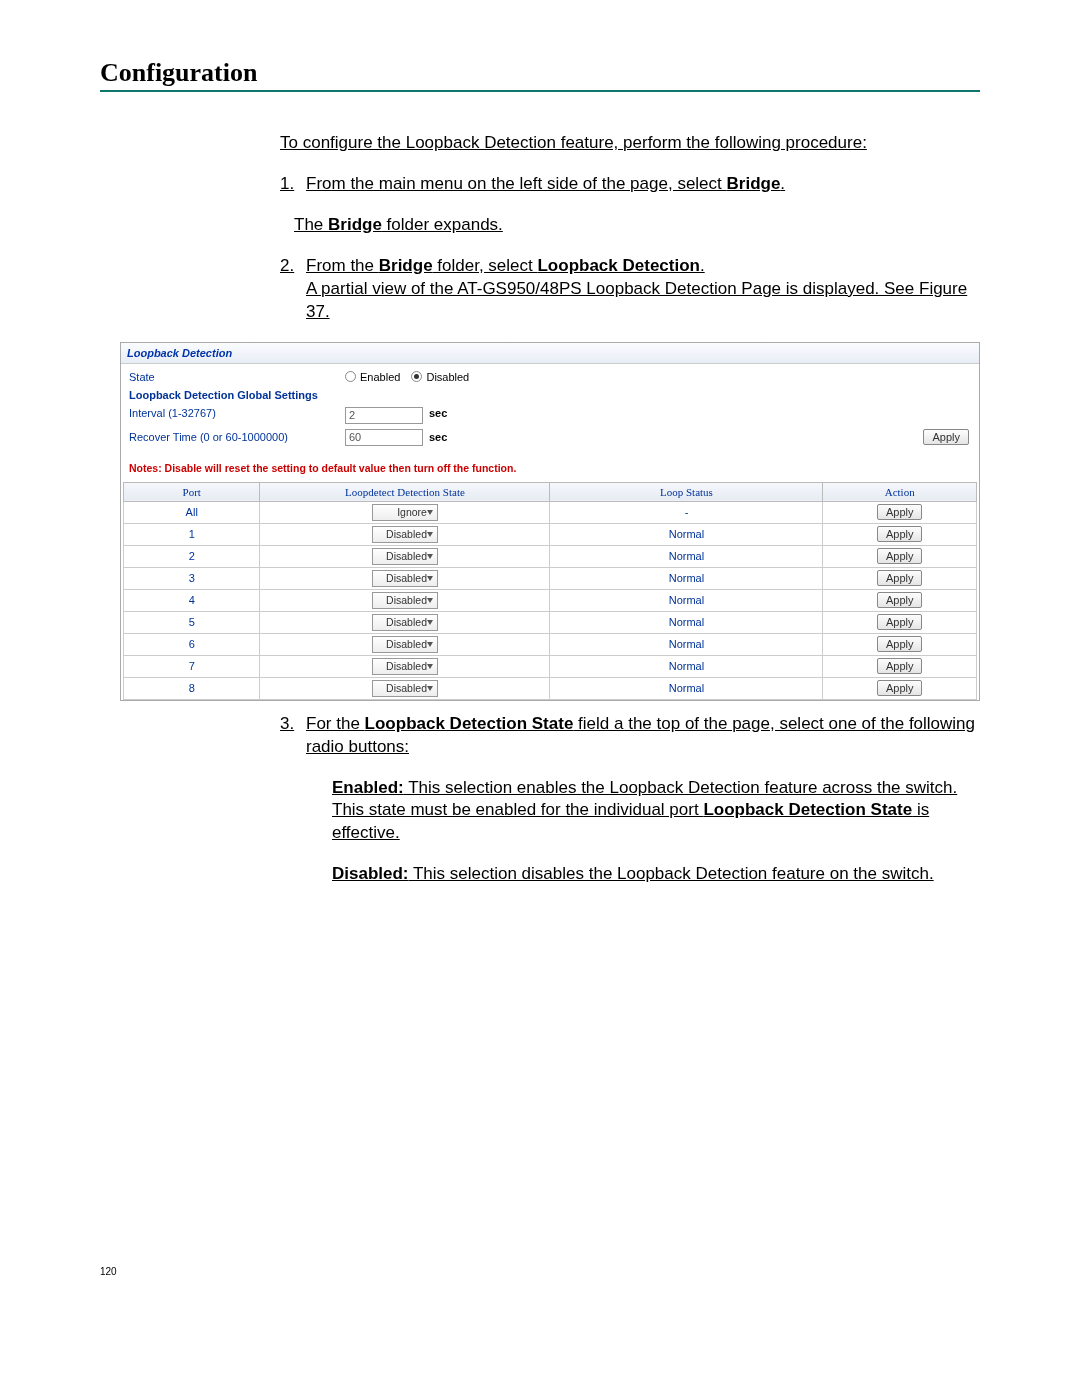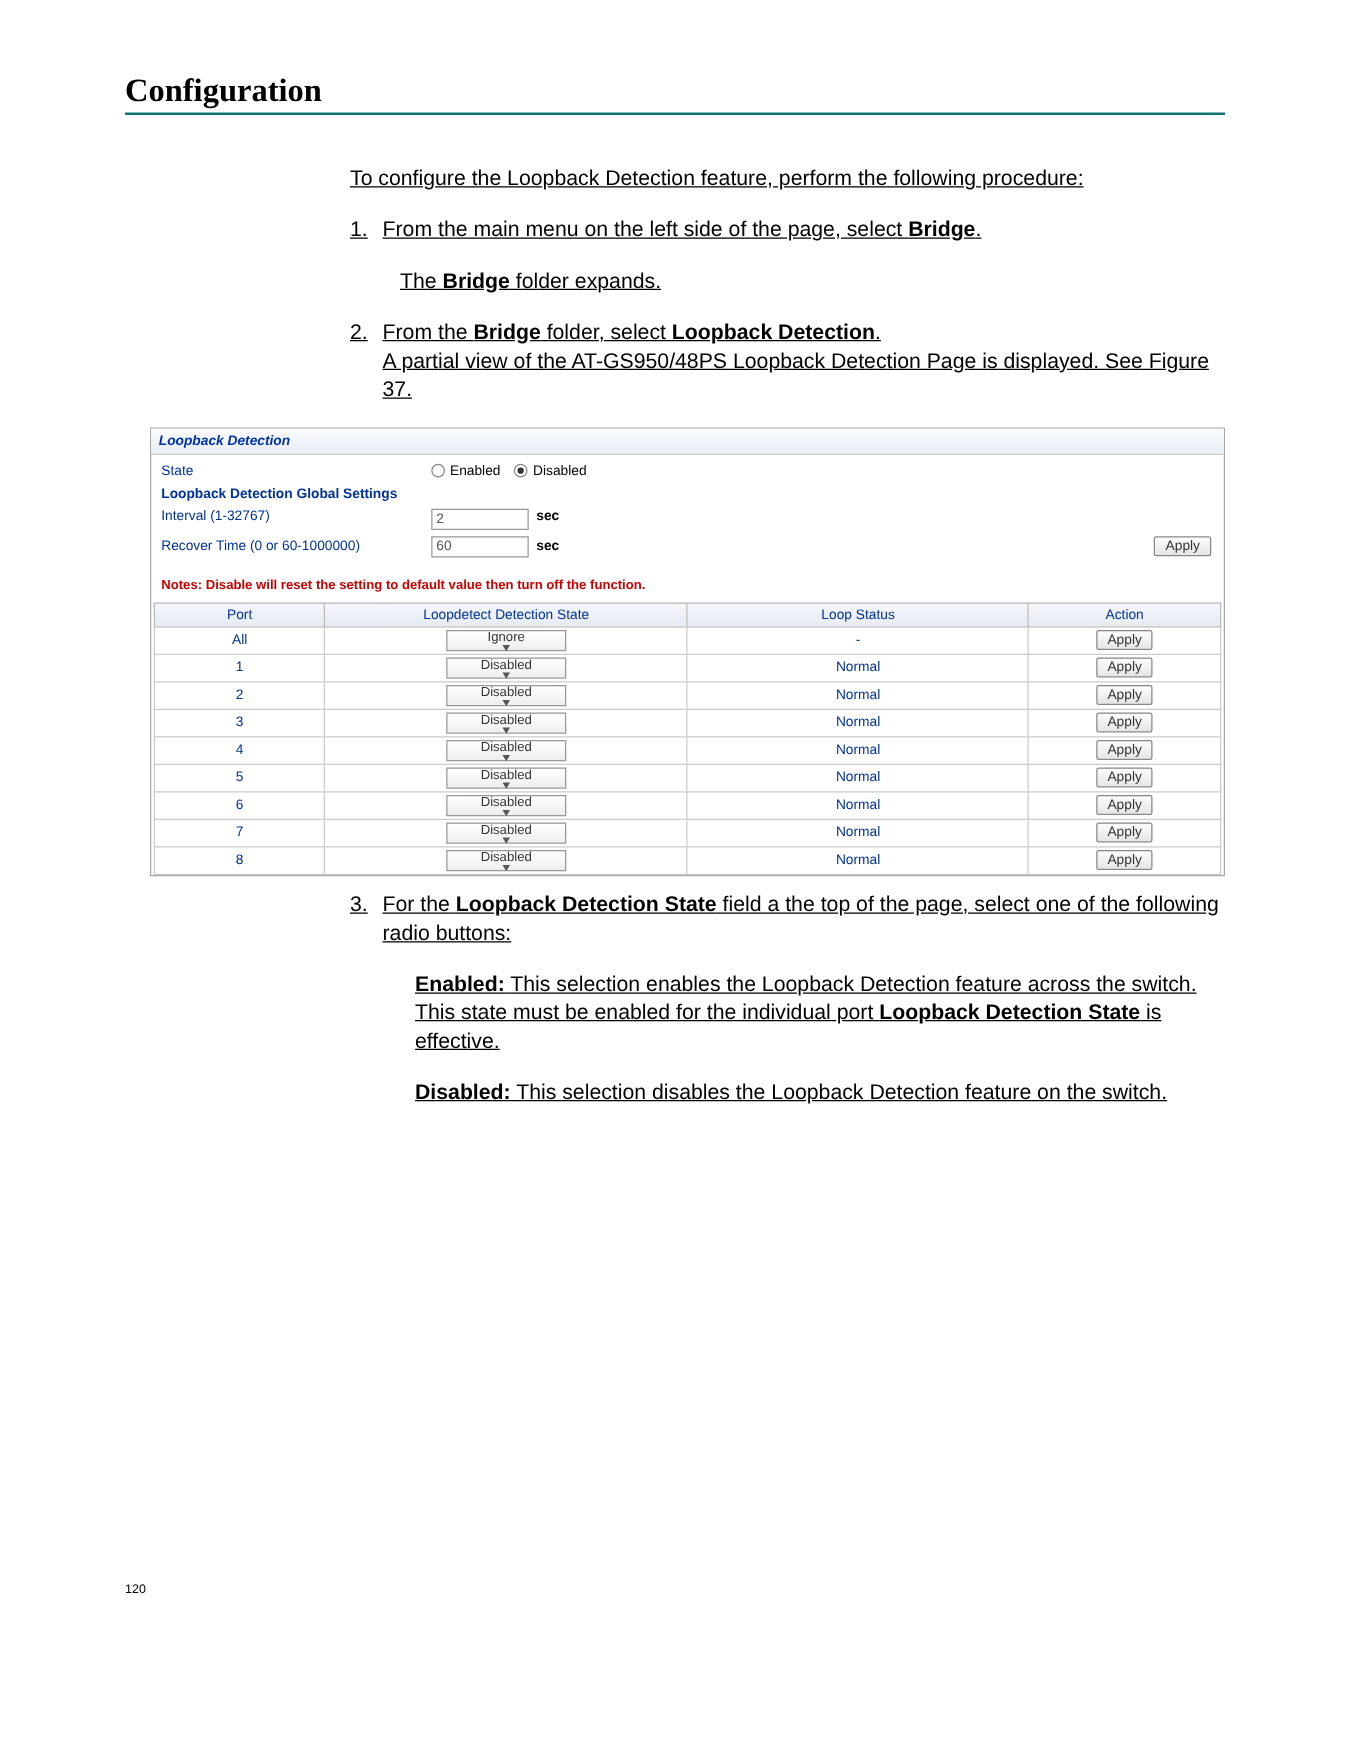--- a/index.html
+++ b/index.html
@@ -32,21 +32,21 @@
     line-height: 1.35;
     text-decoration: underline;
   }
   .para { margin-bottom: 18px; }
   .step {
     display: flex;
     margin-bottom: 18px;
   }
   .step-num { width: 26px; flex-shrink: 0; }
   .step-body { flex: 1; }
-  .sub-indent { margin-left: 40px; margin-bottom: 18px; }
+  .sub-indent { margin-left: 14px; margin-bottom: 18px; }
   .desc-indent { margin-left: 52px; margin-bottom: 18px; }
   b { font-weight: bold; }
 
   
   .figure-wrap { margin: 6px 0 12px 20px; }
   .panel {
     border: 1px solid #aaa;
     font-size: 11px;
     color: #003399;
     background: #fff;
@@ -94,30 +94,31 @@
     color: #cc0000; font-size: 10.5px; font-weight: bold; padding: 10px 6px 8px 6px;
   }
 
   table.port-table {
     width: 100%; border-collapse: collapse; font-size: 11px; table-layout: fixed;
   }
   table.port-table th {
     background: linear-gradient(#f5f7fb, #e6ebf3);
     border: 1px solid #bbb; padding: 3px 4px; color: #003399; font-weight: normal;
     text-align: center;
+    font-family: Liberation Serif, serif;
   }
   table.port-table td {
     border: 1px solid #ccc; padding: 2px 4px; text-align: center; color: #003399;
     height: 18px;
   }
   .dd {
-    width: 96px; height: 17px; border: 1px solid #999;
+    width: 66px; height: 17px; border: 1px solid #999;
     background: linear-gradient(#fff, #eee); display: inline-flex;
-    align-items: center; justify-content: center; padding: 0 4px;
-    font-size: 10.5px; color: #333; flex-direction: column;
+    align-items: center; justify-content: flex-end; padding: 0 4px;
+    font-size: 10.5px; color: #333;
   }
   .dd .caret {
     width: 0; height: 0; border-left: 3px solid transparent;
     border-right: 3px solid transparent; border-top: 5px solid #555;
   }
   .loop-status { color: #000; }
   .figure-caption {
     text-align: center; font-size: 16px; margin: 14px 0 20px 0;
   }
   .page-num {

